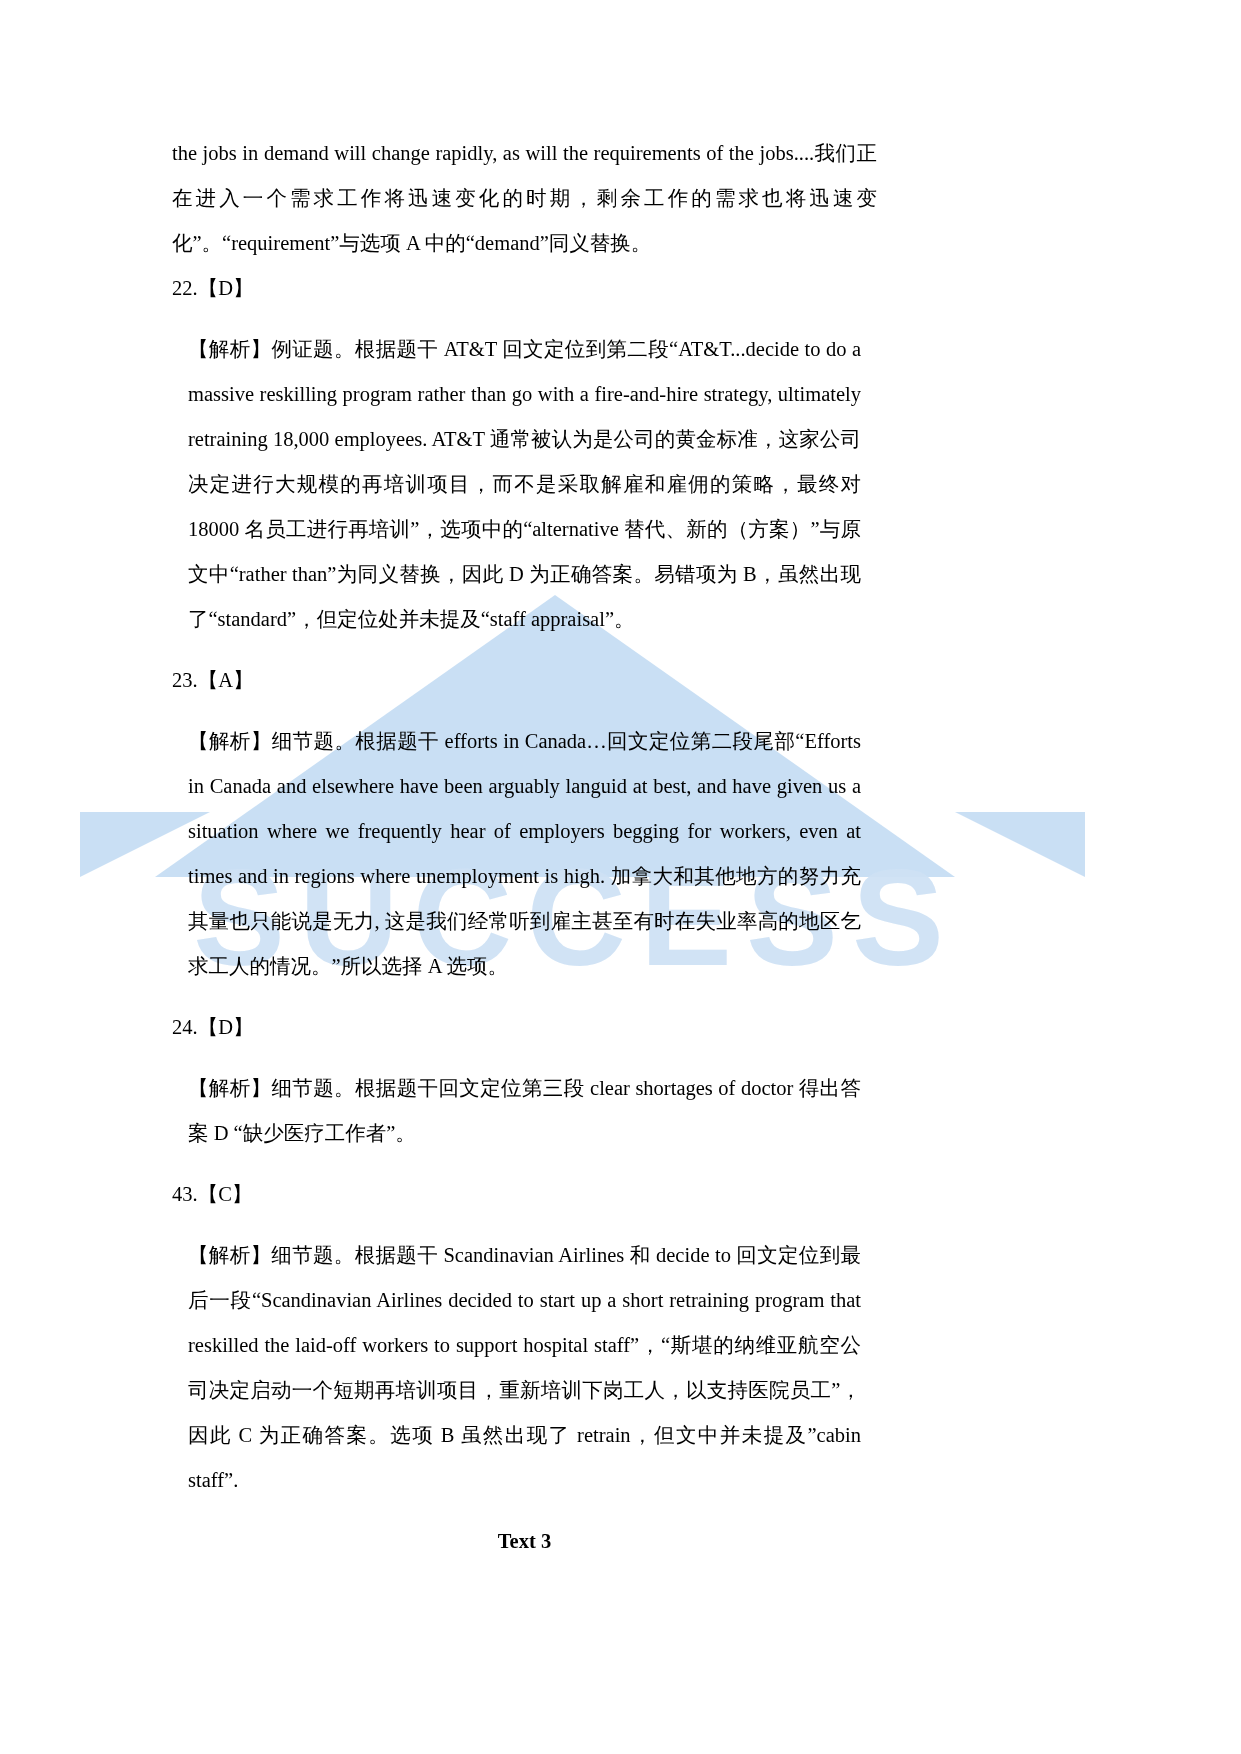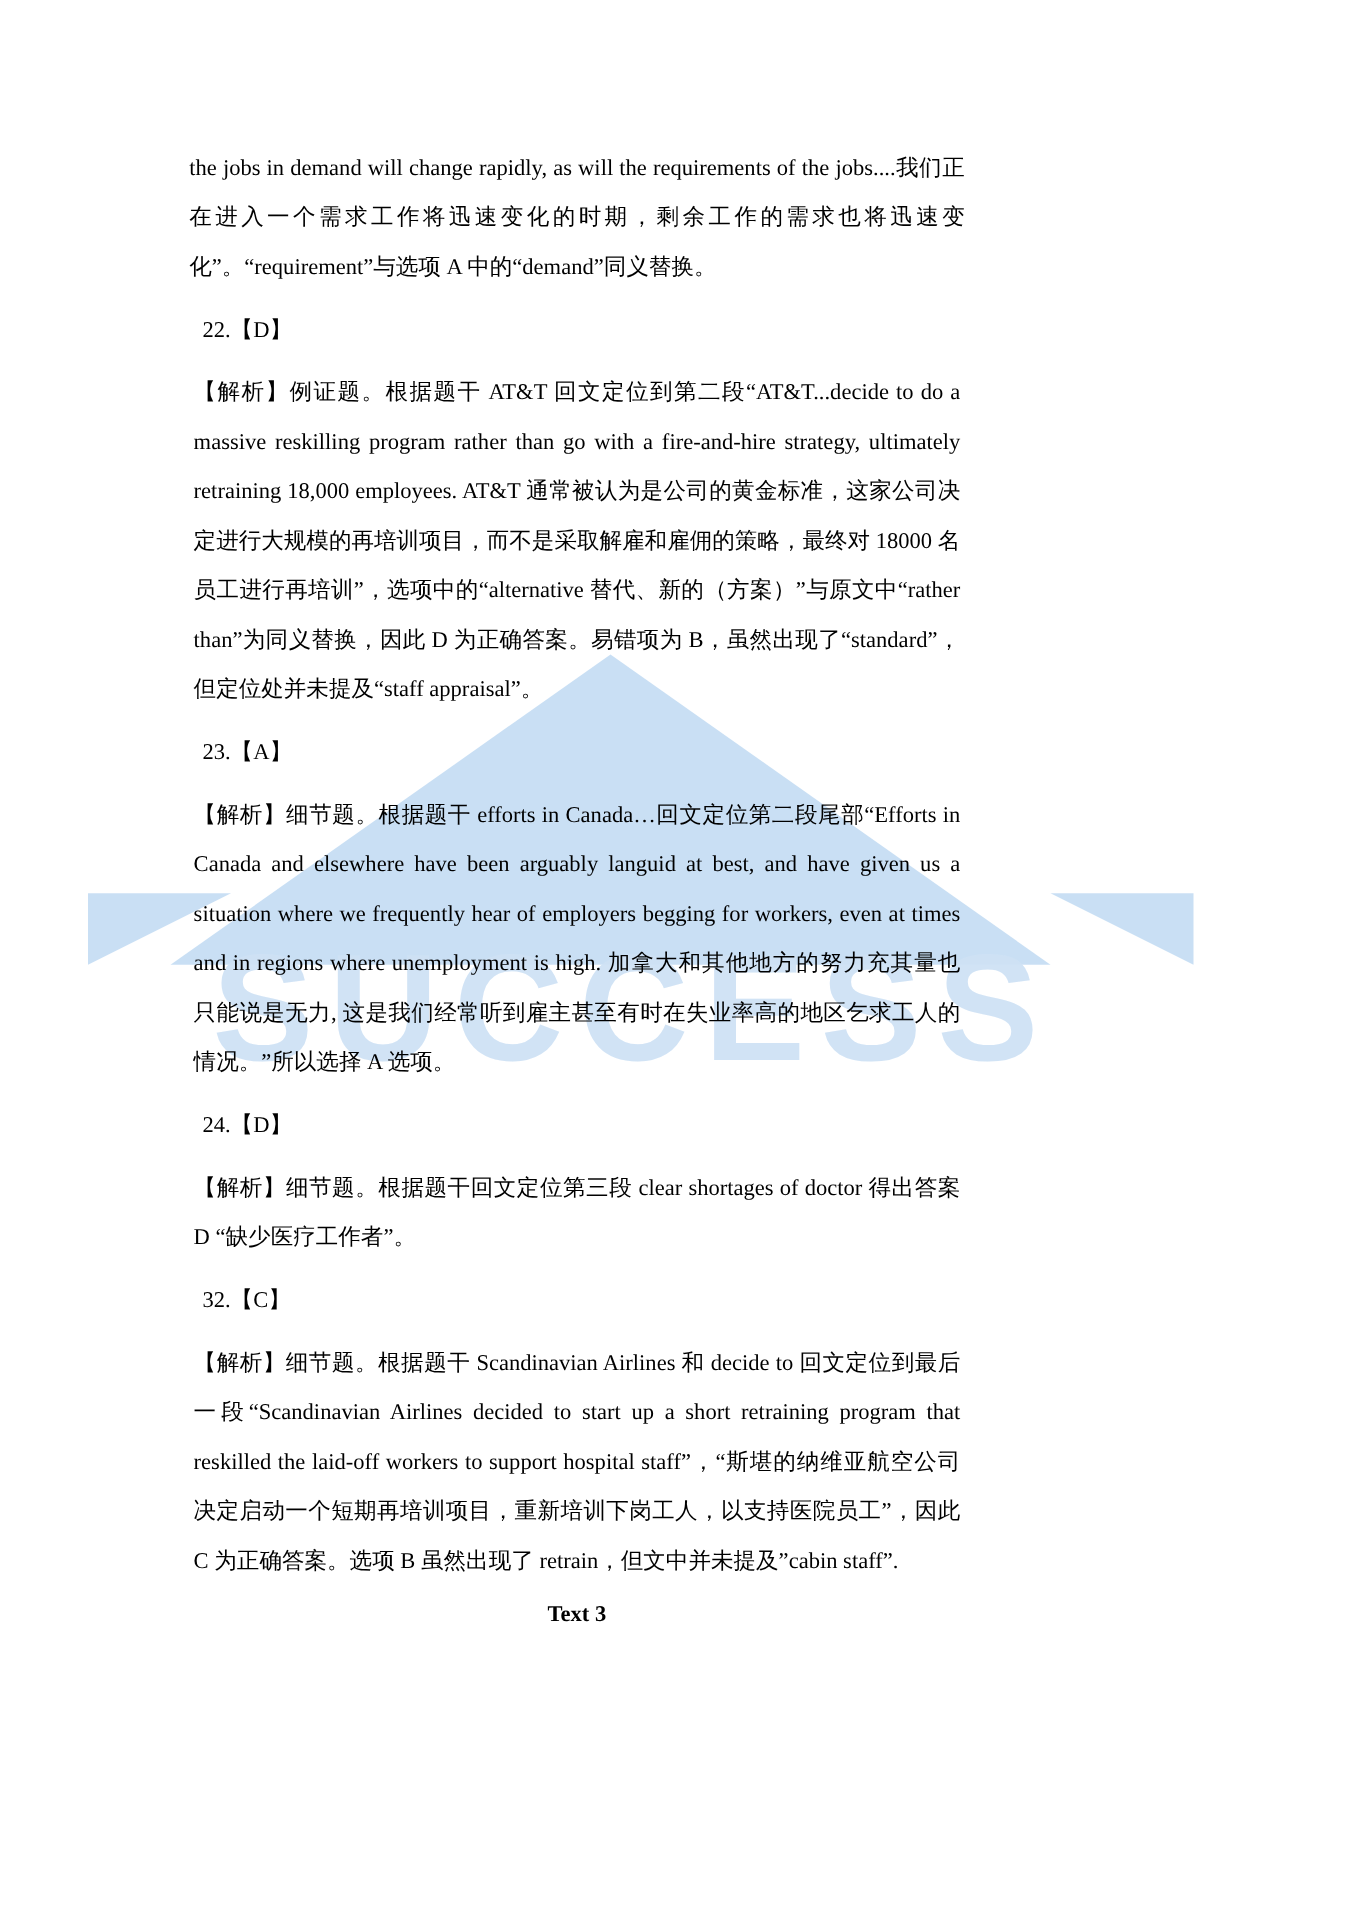--- a/index.html
+++ b/index.html
@@ -84,28 +84,28 @@
 
   p.body {
     margin: 0 0 0 0;
     font-size: 20.5px;
     line-height: 45px;
     text-align: justify;
     text-justify: inter-ideograph;
     text-indent: 0;
   }
   p.hang {
-    margin: 4px;
+    margin: 16px;
     font-size: 20.5px;
     line-height: 45px;
     text-align: justify;
     text-justify: inter-ideograph;
   }
   p.qline {
-    margin: 12px;
+    margin: 0;
     font-size: 20.5px;
     line-height: 45px;
     text-align: left;
   }
   .center-title {
     margin: 0;
     font-size: 20.5px;
     line-height: 45px;
     text-align: center;
     font-weight: bold;
@@ -132,21 +132,21 @@
     <p class="hang">【解析】例证题。根据题干 AT&amp;T 回文定位到第二段“AT&amp;T...decide to do a massive reskilling program rather than go with a fire-and-hire strategy, ultimately retraining 18,000 employees. AT&amp;T 通常被认为是公司的黄金标准，这家公司决定进行大规模的再培训项目，而不是采取解雇和雇佣的策略，最终对 18000 名员工进行再培训”，选项中的“alternative 替代、新的（方案）”与原文中“rather than”为同义替换，因此 D 为正确答案。易错项为 B，虽然出现了“standard”，但定位处并未提及“staff appraisal”。</p>
 
     <p class="qline">23.【A】</p>
 
     <p class="hang">【解析】细节题。根据题干 efforts in Canada…回文定位第二段尾部“Efforts in Canada and elsewhere have been arguably languid at best, and have given us a situation where we frequently hear of employers begging for workers, even at times and in regions where unemployment is high. 加拿大和其他地方的努力充其量也只能说是无力, 这是我们经常听到雇主甚至有时在失业率高的地区乞求工人的情况。”所以选择 A 选项。</p>
 
     <p class="qline">24.【D】</p>
 
     <p class="hang">【解析】细节题。根据题干回文定位第三段 clear shortages of doctor 得出答案 D “缺少医疗工作者”。</p>
 
-    <p class="qline">32.【C】</p>
+    <p class="qline">43.【C】</p>
 
     <p class="hang">【解析】细节题。根据题干 Scandinavian Airlines 和 decide to 回文定位到最后一段“Scandinavian Airlines decided to start up a short retraining program that reskilled the laid-off workers to support hospital staff”，“斯堪的纳维亚航空公司决定启动一个短期再培训项目，重新培训下岗工人，以支持医院员工”，因此 C 为正确答案。选项 B 虽然出现了 retrain，但文中并未提及”cabin staff”.</p>
 
     <p class="center-title">Text 3</p>
 
 
 
   </div>
 </div>
 

